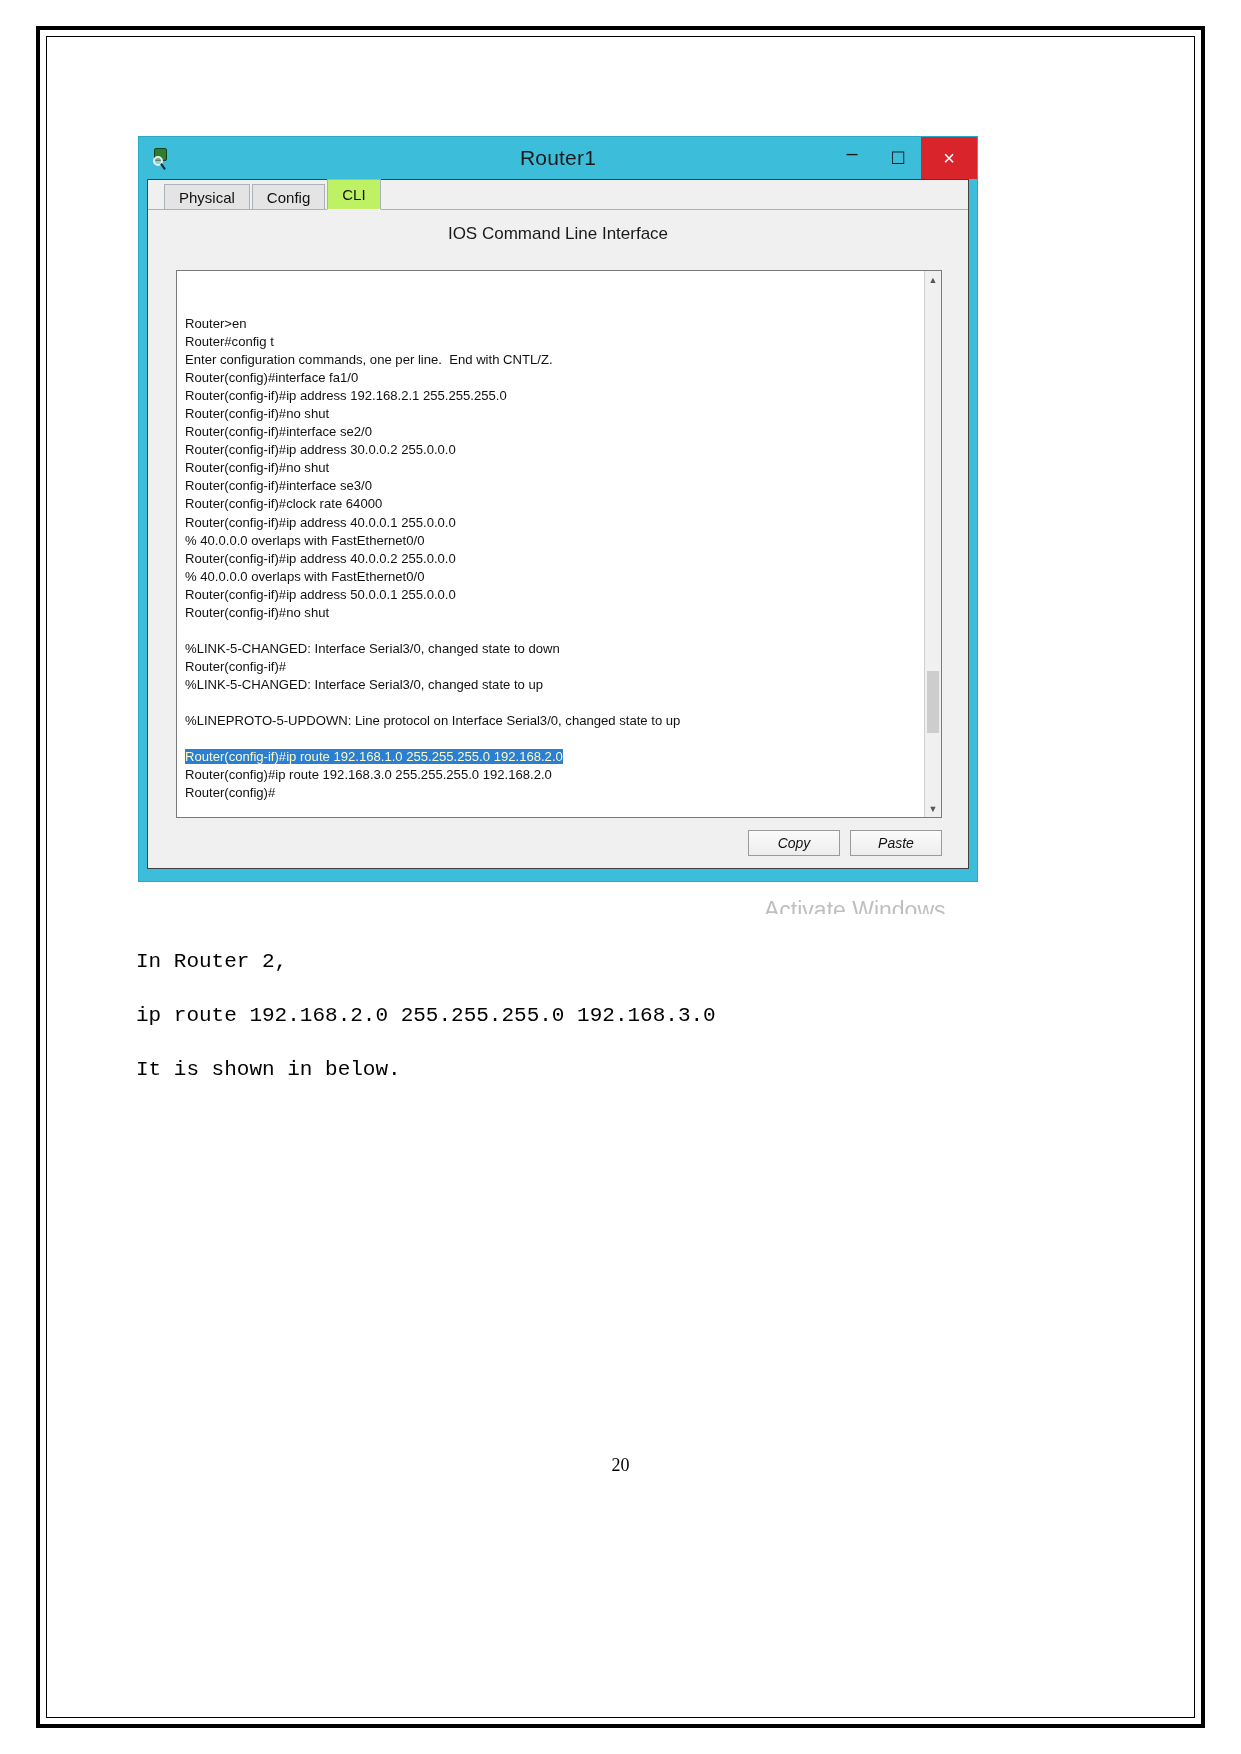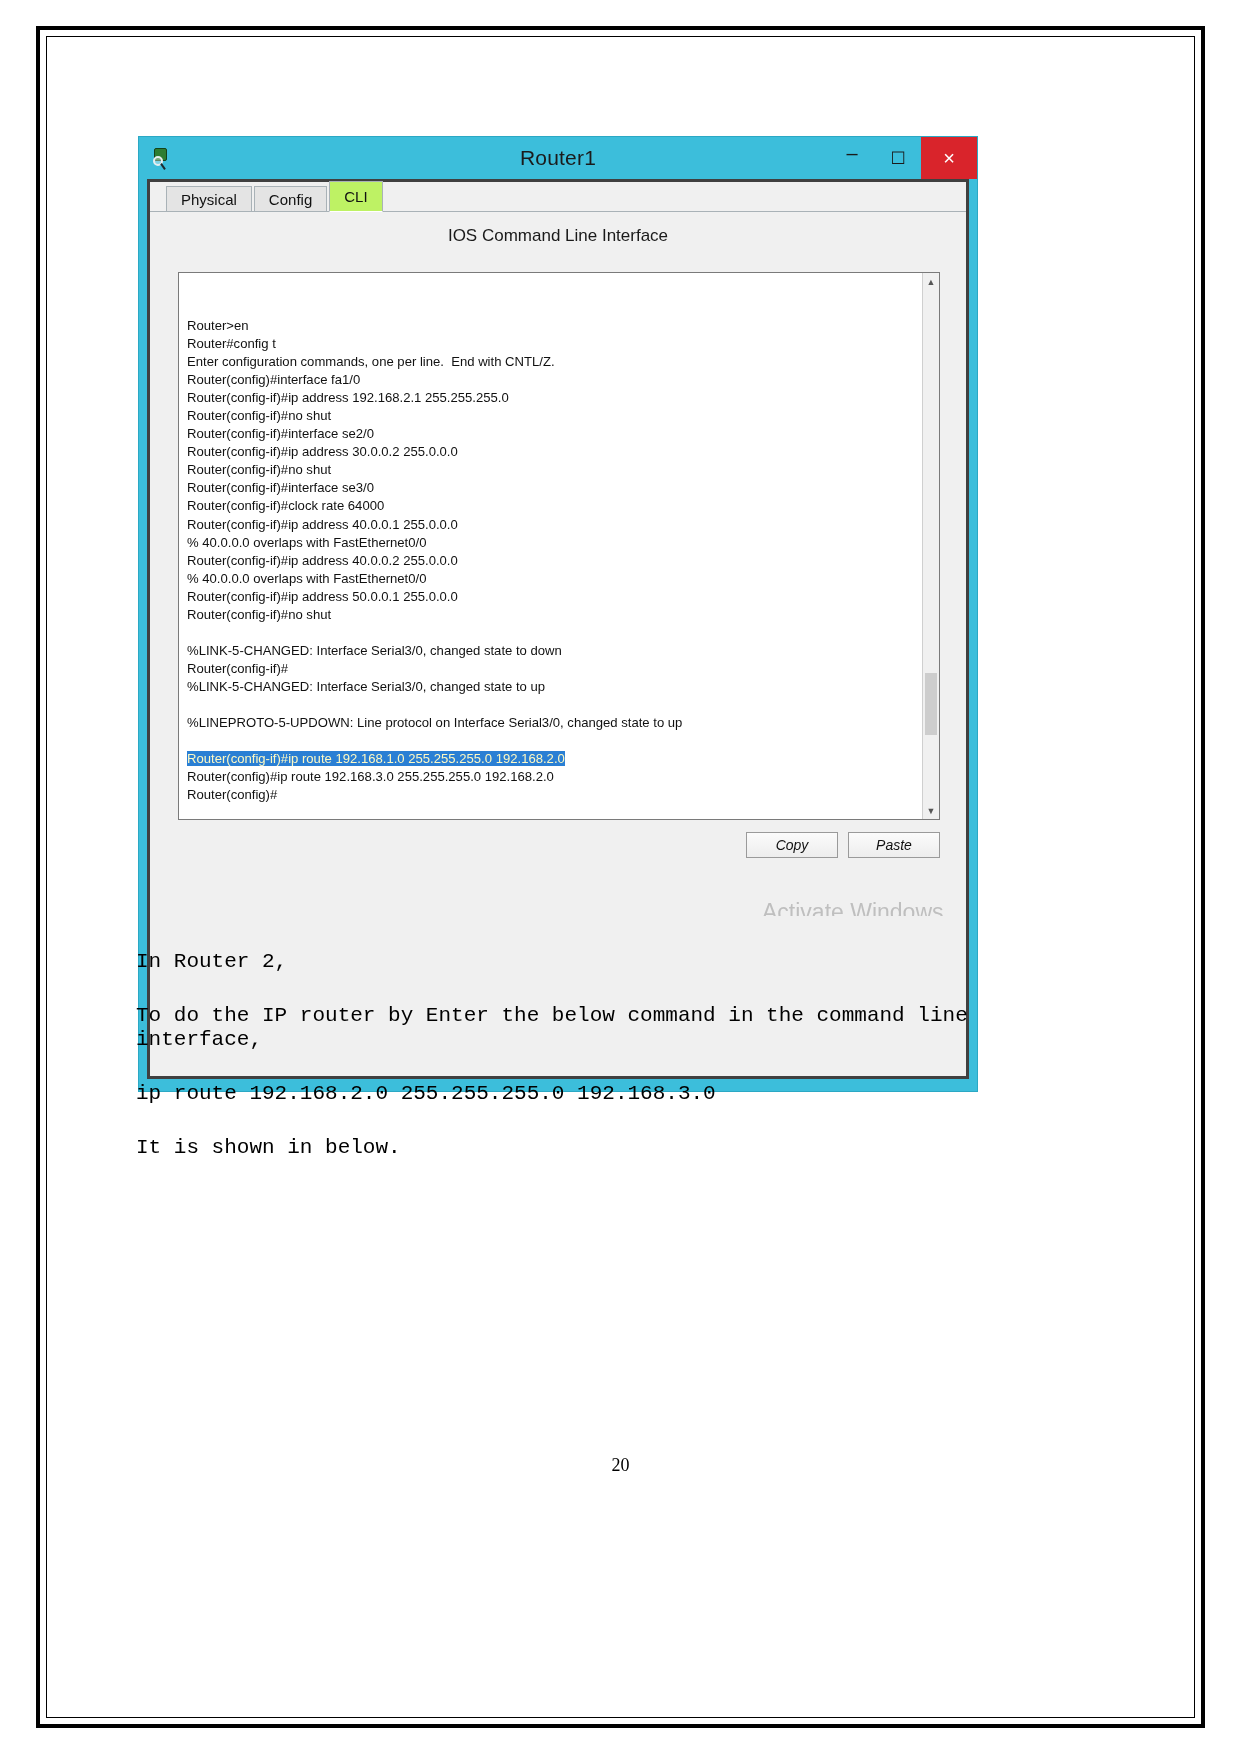--- a/index.html
+++ b/index.html
@@ -30,21 +30,21 @@
   .page-body {
     position: absolute;
     left: 0; top: 0; right: 0; bottom: 0;
     padding: 0;
   }
 
   
   .pt-window {
     position: absolute;
     left: 98px; top: 106px;
-    width: 840px; height: 956px;
+    width: 840px; height: 746px;
     background: #3cbedb;
     border: 1px solid #2ba8c4;
     font-family: "Liberation Sans", sans-serif;
   }
   .pt-titlebar {
     height: 42px;
     display: flex;
     align-items: center;
     position: relative;
     background: #3cbedb;
@@ -105,21 +105,21 @@
     font-size: 20px;
     width: 56px;
   }
 
   
   .pt-content {
     position: absolute;
     left: 8px; right: 8px;
     top: 42px; bottom: 12px;
     background: #f0f0f0;
-    border: 3px solid #404040;
+    border: 1px solid #404040;
   }
   .pt-tabs {
     display: flex;
     align-items: flex-end;
     height: 30px;
     padding-left: 16px;
     background: #f0f0f0;
     border-bottom: 1px solid #a9b2b7;
   }
   .pt-tab {
@@ -324,21 +324,20 @@
             <div class="wm1">Activate Windows</div>
             <div class="wm2">Go to PC settings to activate Windows.</div>
           </div>
         </div>
 
       </div>
     </div>
 
     <div class="doc-text">
       <p>In Router 2,</p>
-      <p>To do the IP router by Enter the below command in the command line interface,</p>
       <p>ip route 192.168.2.0 255.255.255.0 192.168.3.0</p>
       <p>It is shown in below.</p>
     </div>
 
     <div class="page-number">20</div>
 
   </div>
 </div>
 
 </body></html>

